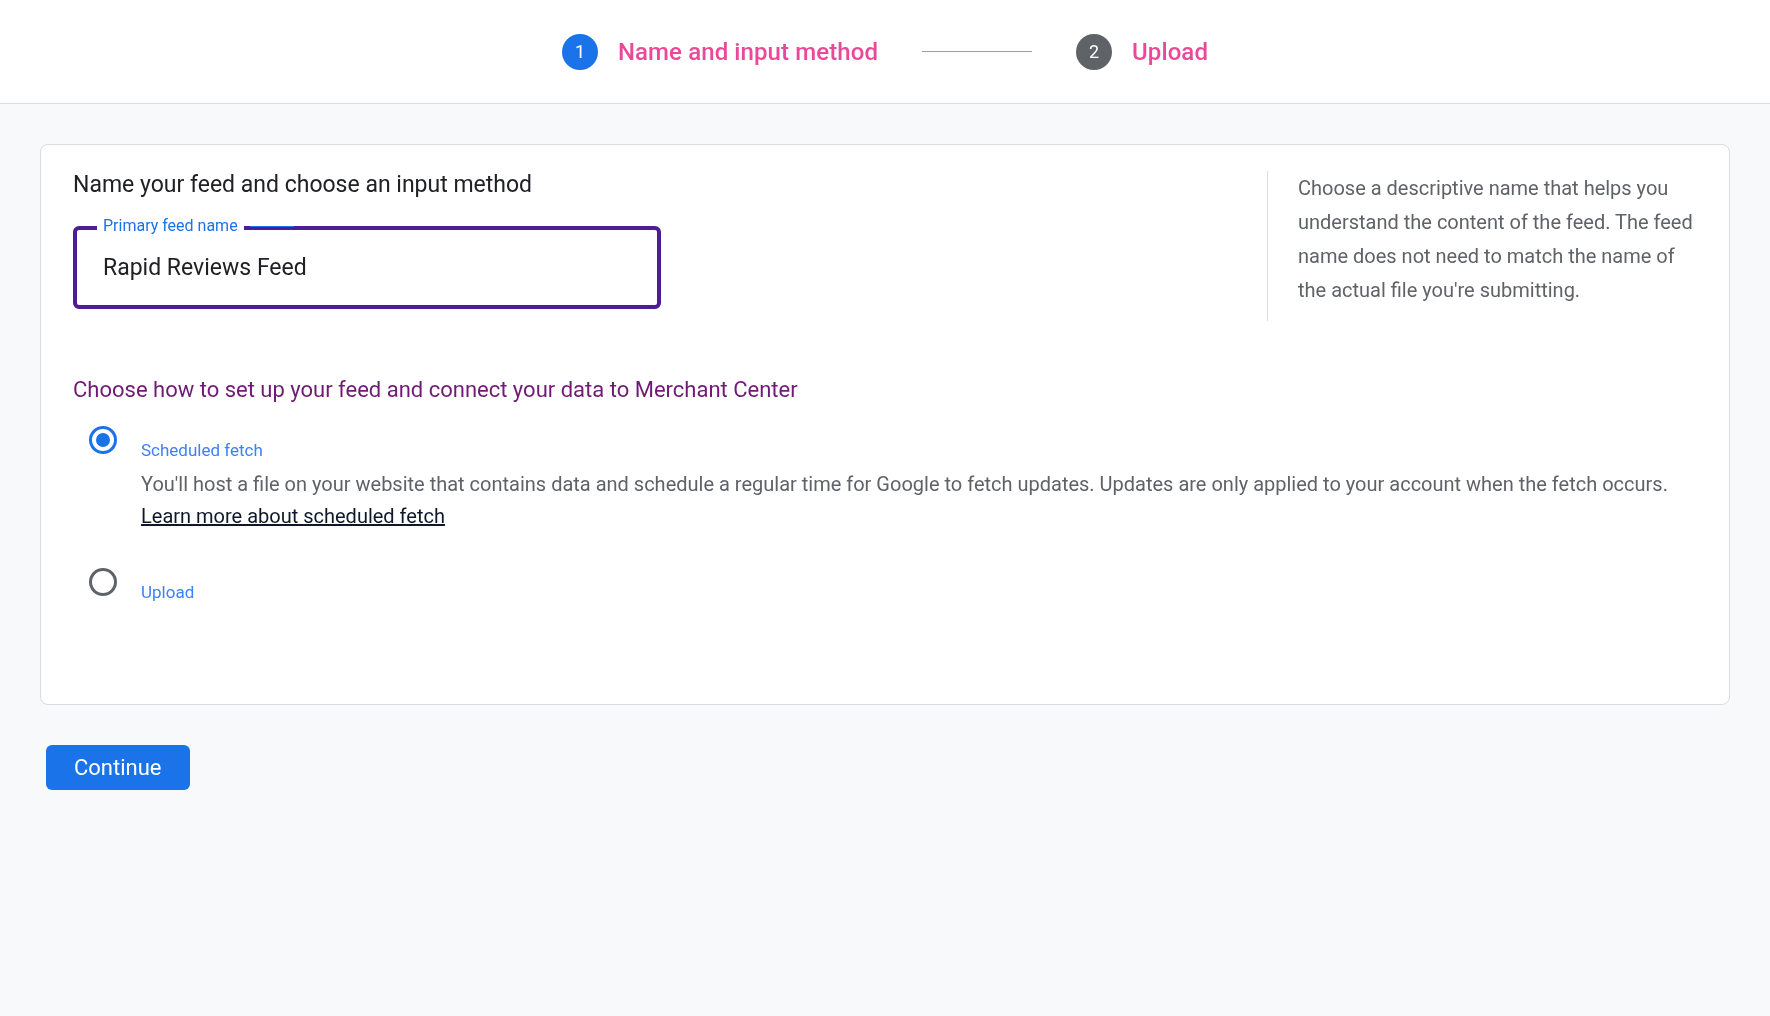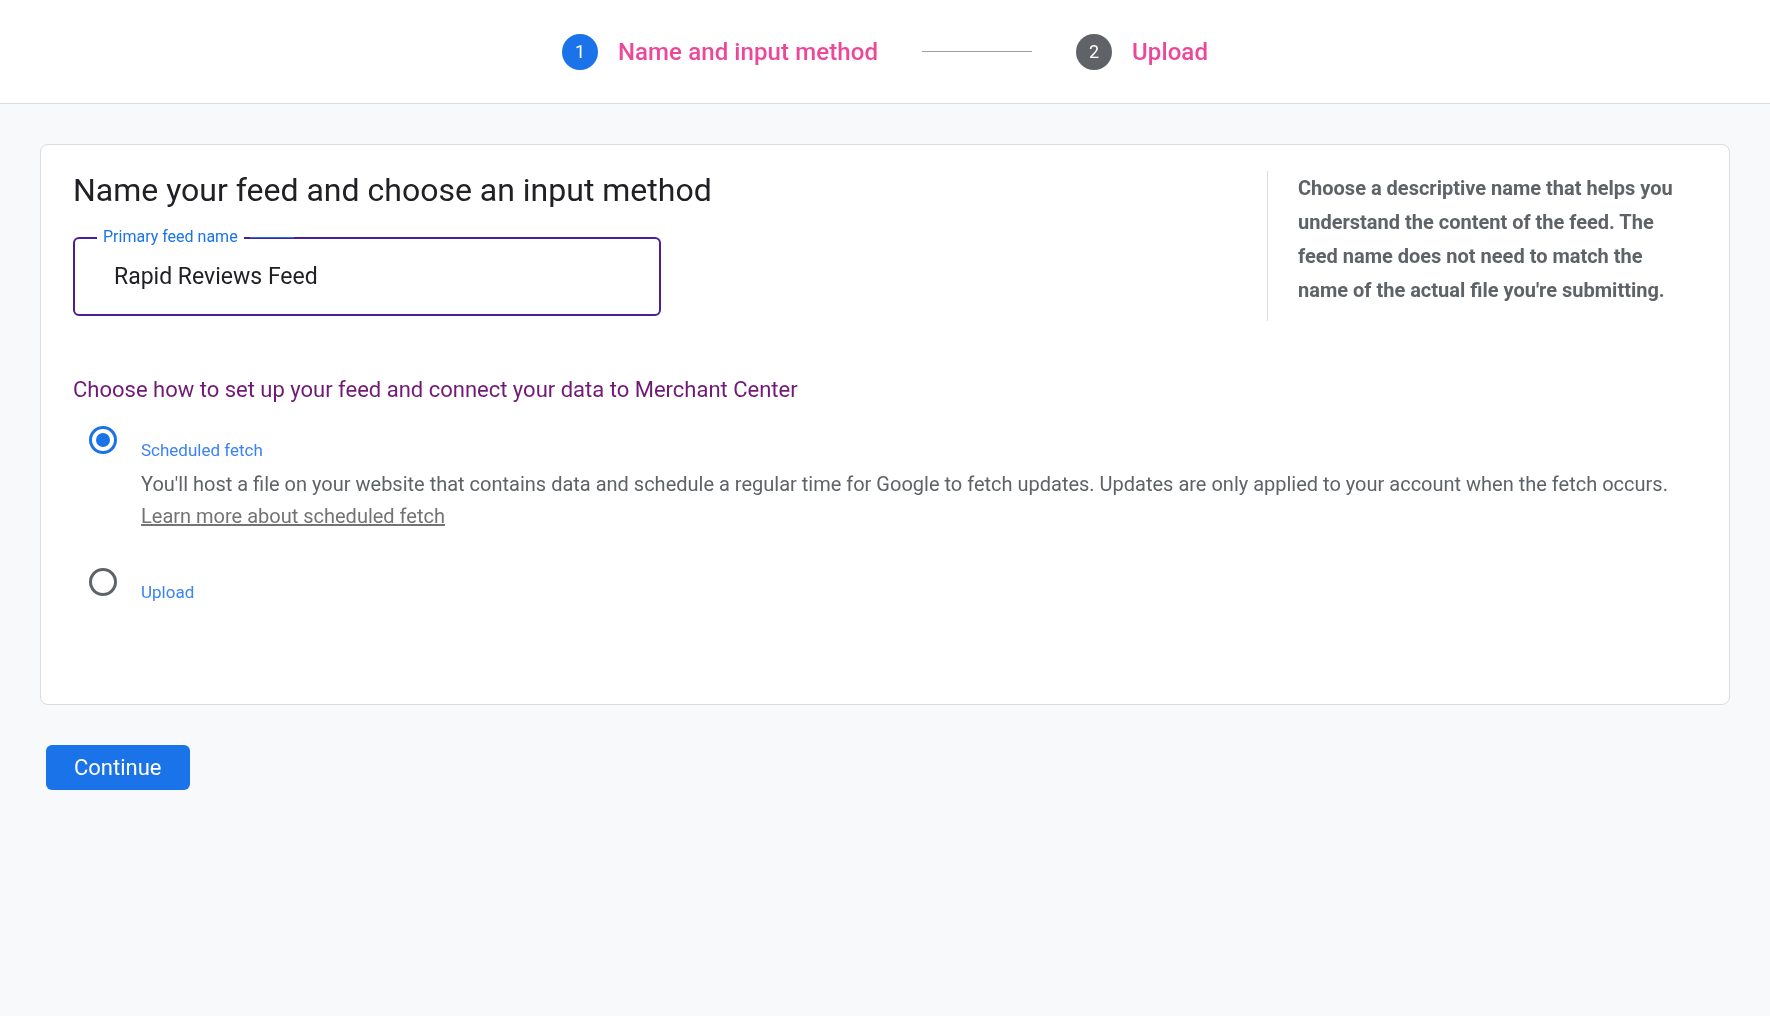--- a/index.html
+++ b/index.html
@@ -76,24 +76,23 @@
       gap: 40px;
     }
     .card-left {
       flex: 1;
     }
     .card-right {
       width: 430px;
       border-left: 1px solid #dadce0;
       padding-left: 30px;
       padding-bottom: 14px;
-      font-weight: bold;
     }
     .section-heading {
-      font-size: 32px;
+      font-size: 23px;
       font-weight: 400;
       color: #202124;
       margin-bottom: 28px;
       letter-spacing: 0;
     }
     .text-field-wrapper {
       position: relative;
       width: 588px;
     }
     .text-field-label {
@@ -111,23 +110,23 @@
       position: absolute;
       left: 100%;
       top: 50%;
       width: 44px;
       height: 1px;
       background: #1a73e8;
       margin-left: 6px;
     }
     .text-field {
       width: 100%;
-      border: 2px solid #4c1d95;
+      border: 4px solid #4c1d95;
       border-radius: 6px;
-      padding: 24px 39px;
+      padding: 24px 26px;
       font-size: 23px;
       font-family: inherit;
       color: #202124;
       outline: none;
       background: #fff;
     }
     .help-text {
       font-size: 20px;
       line-height: 1.7;
       color: #5f6368;
@@ -181,21 +180,21 @@
       font-weight: 400;
       margin-bottom: 8px;
       margin-top: 16px;
     }
     .radio-desc {
       font-size: 20px;
       line-height: 1.6;
       color: #5f6368;
     }
     .link {
-      color: #737373;
+      color: #0f172a;
       text-decoration: underline;
       cursor: pointer;
     }
     .continue-btn {
       margin: 40px 0 40px 6px;
       background: #1a73e8;
       color: #fff;
       border: none;
       border-radius: 6px;
       padding: 10px 28px;

